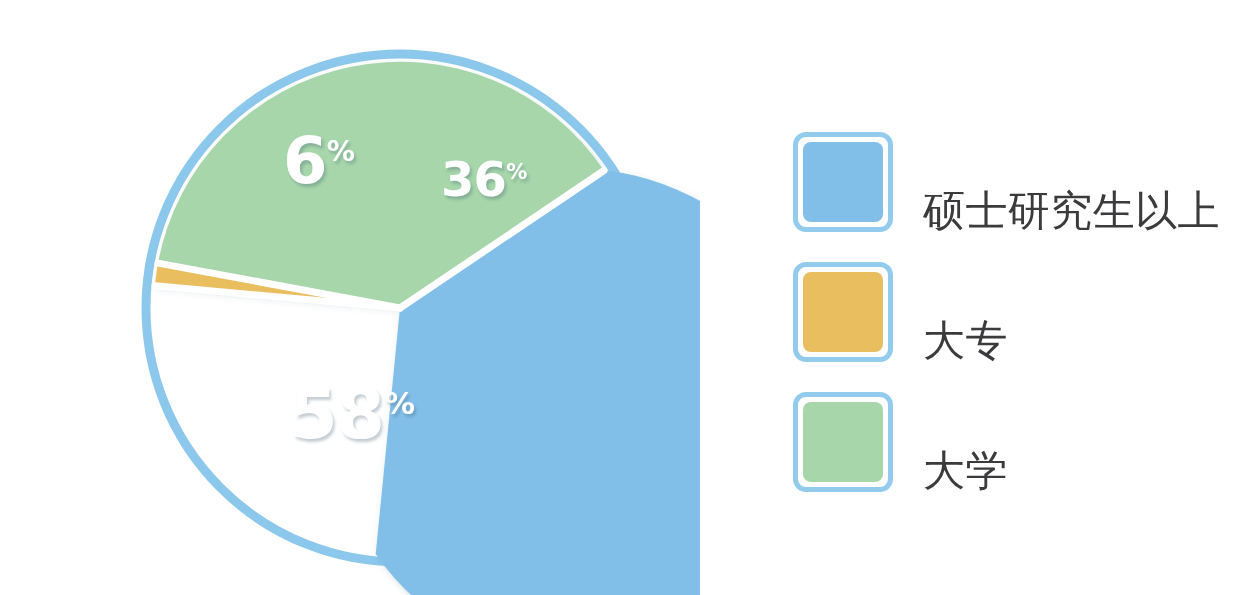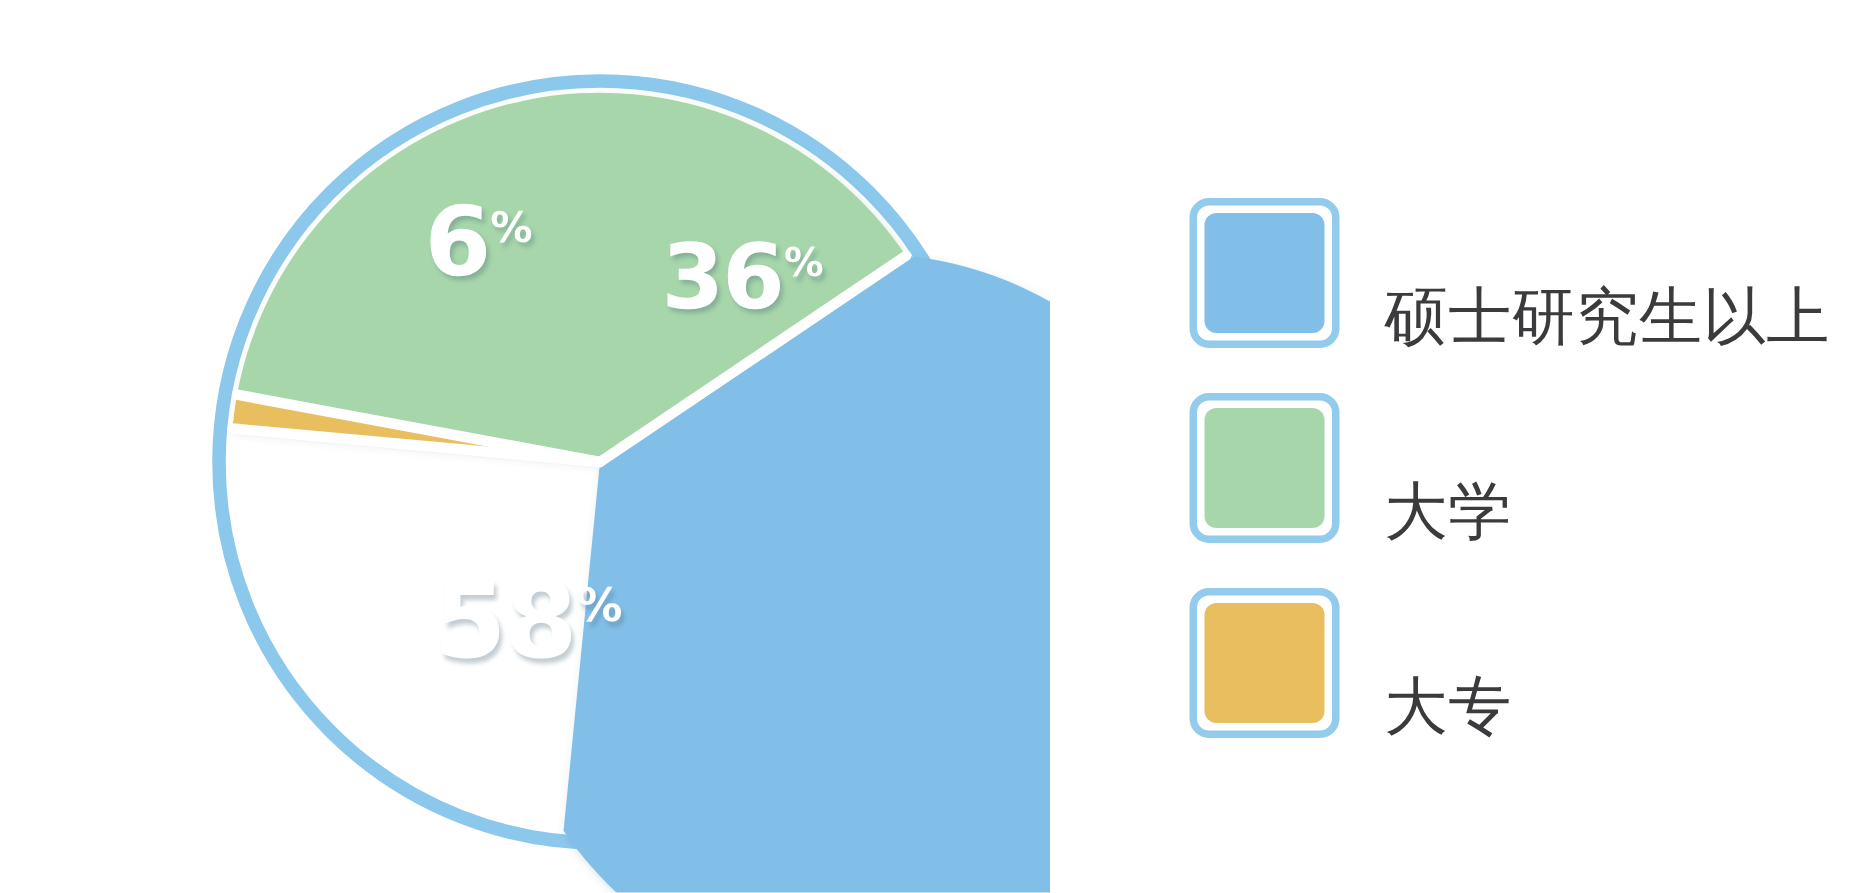--- a/index.html
+++ b/index.html
@@ -60,21 +60,21 @@
   }
 
   #label-58 {
     left: 289px;
     top: 379px;
     font-size: 70px;
   }
   #label-36 {
     left: 441px;
     top: 155px;
-    font-size: 60px;
+    font-size: 48px;
   }
   #label-6 {
     left: 283px;
     top: 129px;
     font-size: 64px;
   }
 
   
   #legend {
     position: absolute;
@@ -179,26 +179,26 @@
 
     <div class="legend-row">
       <div class="swatch-outer" style="border-color: rgb(146, 203, 236);">
         <div class="swatch-inner" style="background: rgb(130, 191, 232);"></div>
       </div>
       <div class="legend-label" style="color: rgb(59, 59, 61);">硕士研究生以上</div>
     </div>
 
     <div class="legend-row">
       <div class="swatch-outer" style="border-color: rgb(146, 203, 236);">
+        <div class="swatch-inner" style="background: rgb(232, 190, 94);"></div>
+      </div>
+      <div class="legend-label" style="color: rgb(59, 59, 61);">大专</div>
+    </div>
+
+    <div class="legend-row">
+      <div class="swatch-outer" style="border-color: rgb(146, 203, 236);">
         <div class="swatch-inner" style="background: rgb(166, 214, 170);"></div>
       </div>
       <div class="legend-label" style="color: rgb(59, 59, 61);">大学</div>
     </div>
-
-    <div class="legend-row">
-      <div class="swatch-outer" style="border-color: rgb(146, 203, 236);">
-        <div class="swatch-inner" style="background: rgb(232, 190, 94);"></div>
-      </div>
-      <div class="legend-label" style="color: rgb(59, 59, 61);">大专</div>
-    </div>
   </div>
 
 </div>
 
 </body></html>

